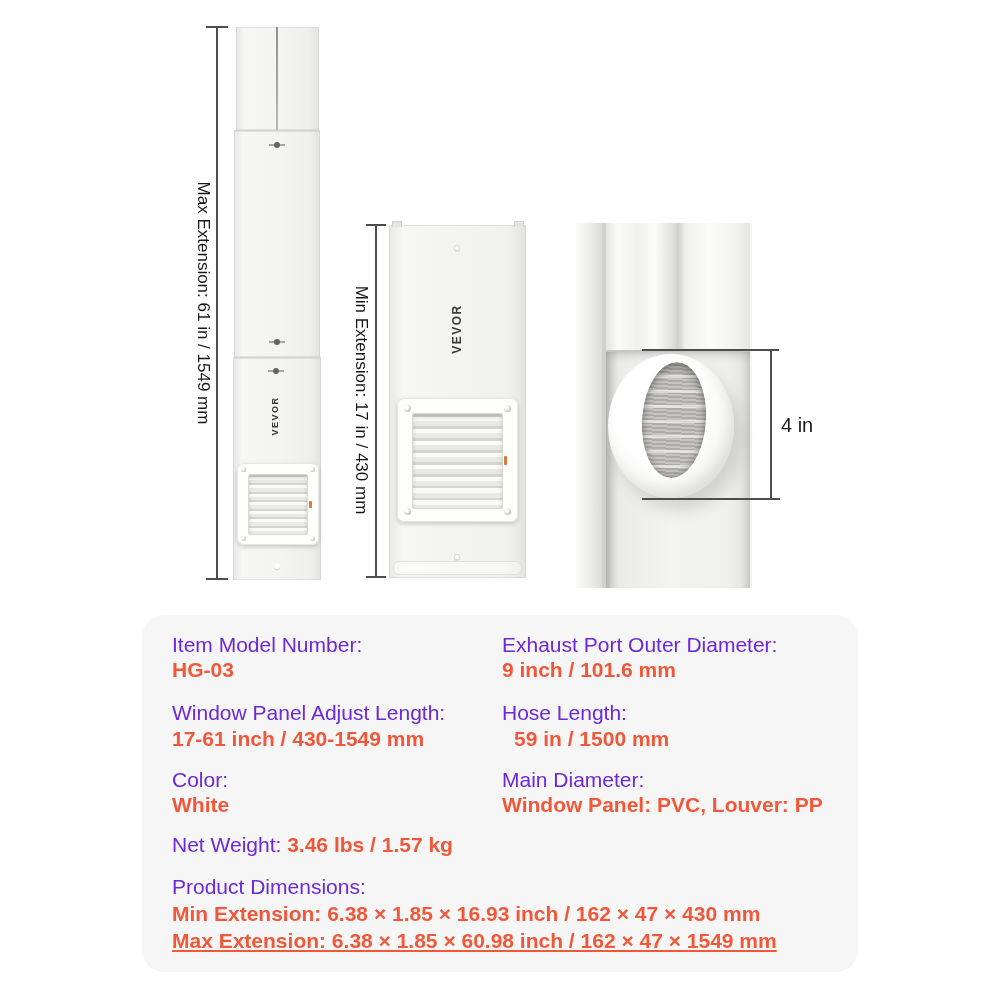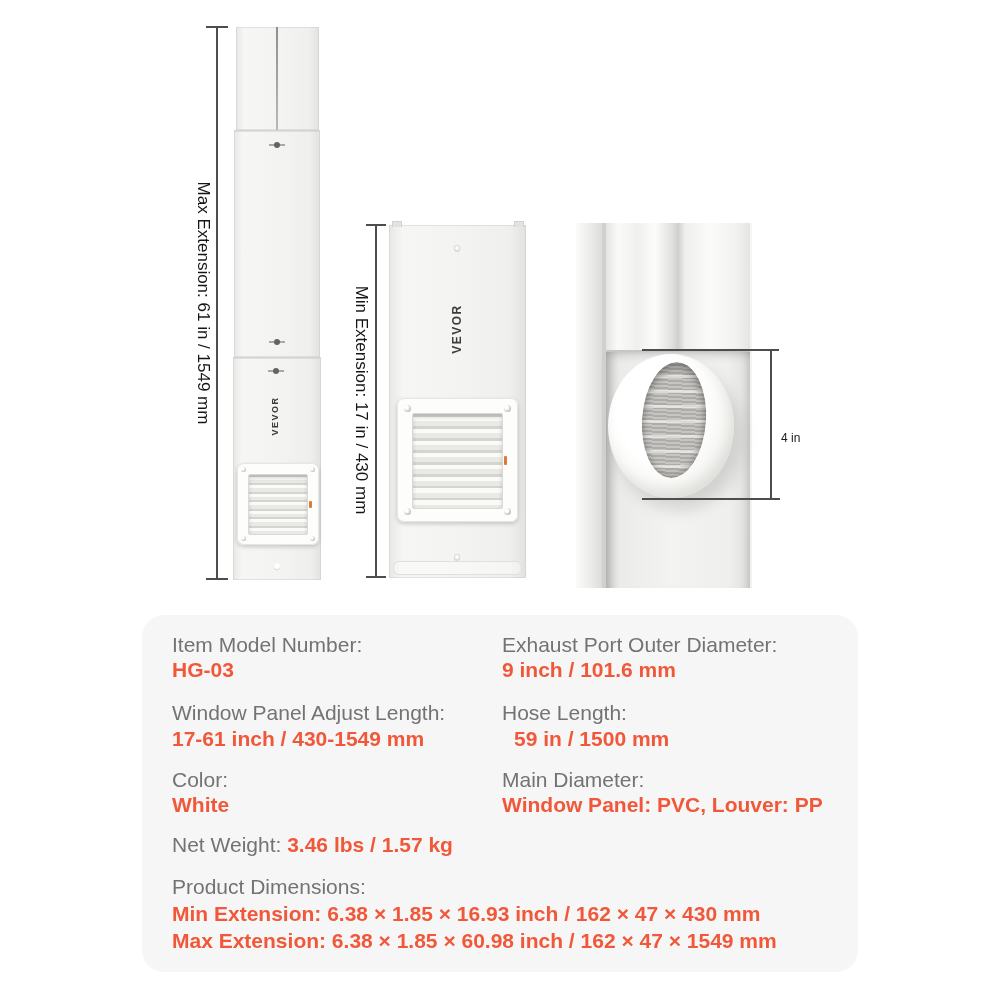--- a/index.html
+++ b/index.html
@@ -6,21 +6,21 @@
   #stage{position:relative;width:1000px;height:1000px;background:#ffffff;overflow:hidden;
          font-family:"Liberation Sans", sans-serif;color:#1a1a1a;}
   .abs{position:absolute;}
 
   
   .dim-line-v{position:absolute;width:2px;background:#4d4d4d;}
   .dim-cap{position:absolute;height:2px;background:#4d4d4d;}
   .dim-line-h{position:absolute;height:2px;background:#4d4d4d;}
   .vdim-label{position:absolute;white-space:nowrap;font-size:17px;color:#151515;
               transform:translate(-50%,-50%) rotate(90deg);}
-  .hdim-label{position:absolute;white-space:nowrap;font-size:12px;color:#1c1c1c;margin-top:17px;}
+  .hdim-label{position:absolute;white-space:nowrap;font-size:20px;color:#1c1c1c;}
 
   
   .panel-seg{margin:0 auto;position:relative;
       background:linear-gradient(90deg,#e7e7e5 0,#f6f6f4 10%,#f3f3f1 55%,#efefed 88%,#e2e2e0 100%);
       box-shadow:inset 0 0 0 1px rgba(190,190,188,.35);}
   .seam-top{border-top:1px solid #d3d3d1;}
   .groove{position:absolute;left:50%;top:0;width:2px;height:100%;margin-left:-1px;
       background:linear-gradient(180deg,#8f8f8d,#b9b9b7);}
   .latch{position:absolute;width:16px;height:2px;background:#a8a8a6;}
   .latch::after{content:"";position:absolute;left:5px;top:-2px;width:6px;height:6px;
@@ -63,21 +63,21 @@
       box-shadow:8px 12px 16px rgba(0,0,0,.13), inset -5px -9px 12px rgba(0,0,0,.07);}
   .port-mesh{position:absolute;border-radius:50%;transform:rotate(4deg);
       background:
         repeating-linear-gradient(176deg, rgba(255,255,255,.55) 0 3px, rgba(255,255,255,0) 3px 15px),
         repeating-linear-gradient(0deg,#aeaca8 0 2px,#c7c5c1 2px 4px);
       box-shadow:inset 0 5px 9px rgba(0,0,0,.32), inset 0 -3px 6px rgba(0,0,0,.15);}
 
   
   .spec-panel{position:absolute;background:#f6f6f6;border-radius:22px;}
   .spec-text{position:absolute;font-size:21px;line-height:23px;white-space:nowrap;}
-  .spec-label{color:#737373;}
+  .spec-label{color:#6d28d9;}
   .spec-value{color:#f1583a;font-weight:bold;}
 </style>
 </head>
 <body>
 
 <div id="stage">
 
   <div class="dim-cap" style="left:206px;top:26px;width:22px;"></div>
   <div class="dim-line-v" style="left:216px;top:27px;height:553px;"></div>
   <div class="dim-cap" style="left:206px;top:578px;width:22px;"></div>
@@ -172,16 +172,16 @@
     <div class="spec-text spec-label" style="left:360px;top:153px;">Main Diameter:</div>
     <div class="spec-text spec-value" style="left:360px;top:178px;">Window Panel: PVC, Louver: PP</div>
 
     <div class="spec-text" style="left:30px;top:218px;">
       <span class="spec-label">Net Weight:</span>
       <span class="spec-value">3.46 lbs / 1.57 kg</span>
     </div>
 
     <div class="spec-text spec-label" style="left:30px;top:260px;">Product Dimensions:</div>
     <div class="spec-text spec-value" style="left:30px;top:287px;">Min Extension: 6.38 × 1.85 × 16.93 inch / 162 × 47 × 430 mm</div>
-    <div class="spec-text spec-value" style="left:30px;top:314px;">Max Extension: 6.38 × 1.85 × 60.98 inch / 162 × 47 × 1549 mm</div>
+    <div class="spec-text spec-value" style="left:30px;top:314px;text-decoration:underline;">Max Extension: 6.38 × 1.85 × 60.98 inch / 162 × 47 × 1549 mm</div>
   </div>
 
 </div>
 
 </body></html>

